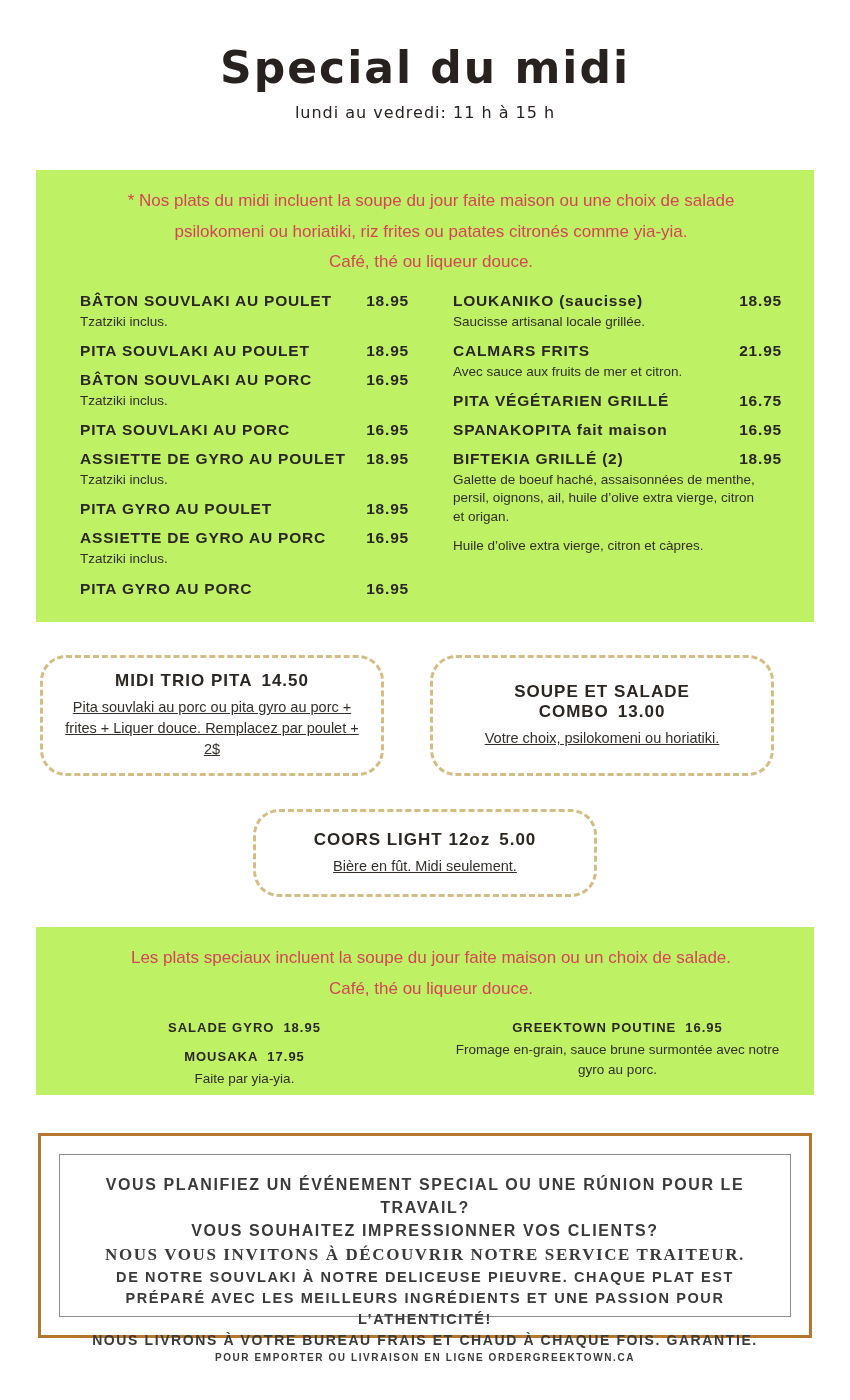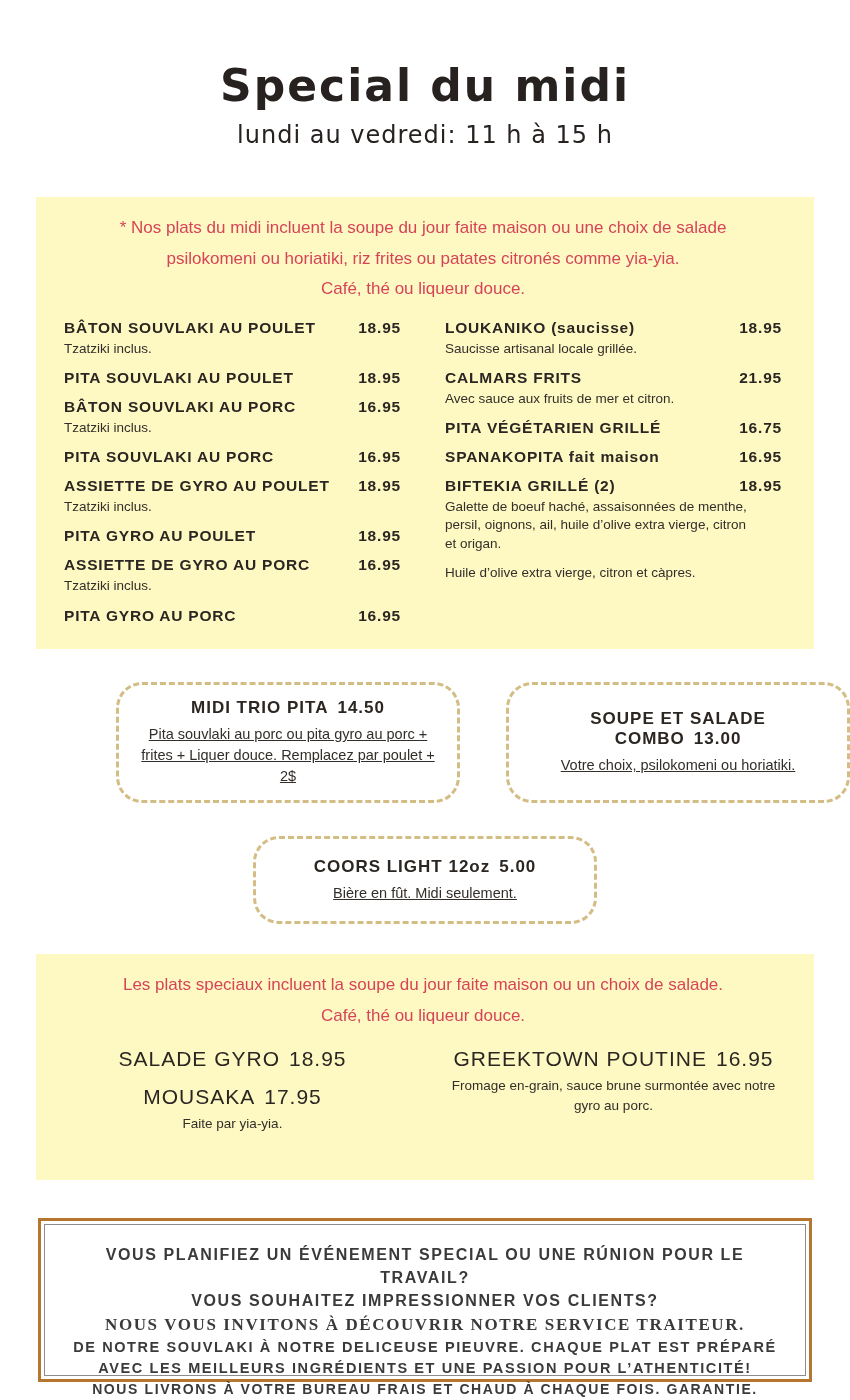--- a/index.html
+++ b/index.html
@@ -5,45 +5,45 @@
   * { margin: 0; padding: 0; box-sizing: border-box; }
   html, body { width: 850px; background: #ffffff; }
   body {
     height: 1400px;
     font-family: "Liberation Sans", sans-serif;
     color: #2e2a26;
     overflow: hidden;
   }
 
   
-  .header { text-align: center; padding-top: 60px; }
+  .header { text-align: center; padding-top: 42px; }
   .title {
     font-family: "DejaVu Sans", sans-serif;
     font-size: 44px;
     font-weight: 600;
     letter-spacing: 2px;
     color: #272220;
   }
   .subtitle {
     margin-top: 10px;
     font-family: "DejaVu Sans", sans-serif;
-    font-size: 24px;
+    font-size: 16px;
     font-weight: 500;
     color: #272220;
     letter-spacing: 1px;
   }
 
   
   .panel {
-    background: #fef9c3;
+    background: #bef264;
     margin: 11px 36px;
-    padding: 16px 30px 18px 26px;
+    padding: 16px 30px 18px 42px;
   }
   .panel-1 { margin-top: 48px; height: 452px; }
-  .panel-2 { margin-top: 30px; height: 226px; }
+  .panel-2 { margin-top: 30px; height: 168px; }
 
   .note { text-align: center; color: #d64458; font-size: 17px; line-height: 1.8; }
   .note div { white-space: nowrap; }
 
   
   .menu-grid {
     display: grid;
     grid-template-columns: 1fr 1fr;
     column-gap: 44px;
     margin-top: 14px;
@@ -65,21 +65,21 @@
     margin-top: 3px;
     font-size: 13.5px;
     line-height: 1.35;
     color: #332e29;
     max-width: 315px;
   }
 
   
   .combo-row {
     display: flex;
-    justify-content: flex-end;
+    justify-content: flex-start;
     gap: 46px;
     margin-top: 33px;
     margin-left: 40px;
   }
   .combo-box {
     border: 3px dashed #d3bd84;
     border-radius: 26px;
     width: 344px;
     min-height: 88px;
     padding: 13px 16px;
@@ -107,39 +107,39 @@
   
   .specials-grid {
     display: grid;
     grid-template-columns: 1fr 1fr;
     column-gap: 40px;
     margin-top: 16px;
     text-align: center;
   }
   .special-item { margin-bottom: 14px; }
   .special-head {
-    font-size: 21px;
-    font-weight: 400;
+    font-size: 13px;
+    font-weight: 700;
     letter-spacing: 1px;
     color: #2b2622;
   }
   .special-head .sp-price { margin-left: 9px; }
   .special-desc {
     margin-top: 5px;
     font-size: 13.5px;
     line-height: 1.5;
     color: #332e29;
   }
 
   
   .catering {
     margin: 38px 38px 0 38px;
     border: 3px solid #b5772f;
-    padding: 3px;
-    height: 164px;
+    padding: 18px;
+    height: 205px;
   }
   .catering-inner {
     border: 1px solid #8c8c8c;
     height: 100%;
     padding: 18px 26px;
     display: flex;
     flex-direction: column;
     justify-content: space-evenly;
     text-align: center;
   }

